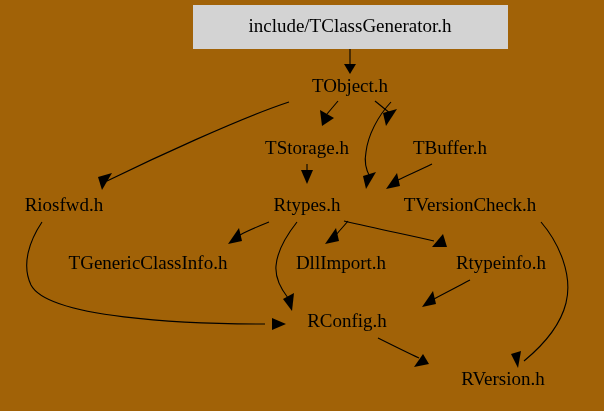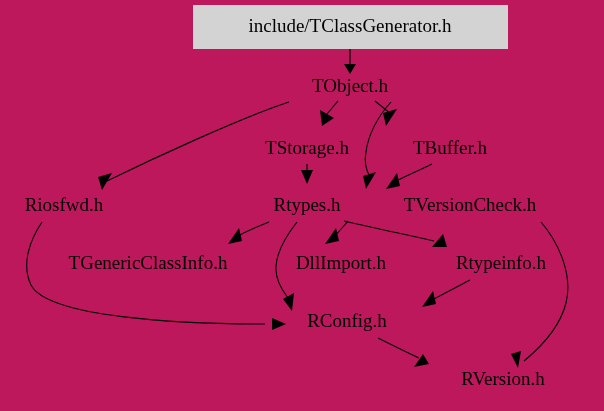--- a/index.html
+++ b/index.html
@@ -10,21 +10,21 @@
   body {
     width: 604px;
     height: 411px;
     overflow: hidden;
     font-family: "Liberation Serif", "DejaVu Serif", serif;
   }
   #graph-root {
     position: relative;
     width: 604px;
     height: 411px;
-    background: #be185d;
+    background: #a16207;
     text-decoration: underline;
   }
   svg.graph-canvas {
     position: absolute;
     left: 0;
     top: 0;
     width: 604px;
     height: 411px;
   }
   .node-label {

